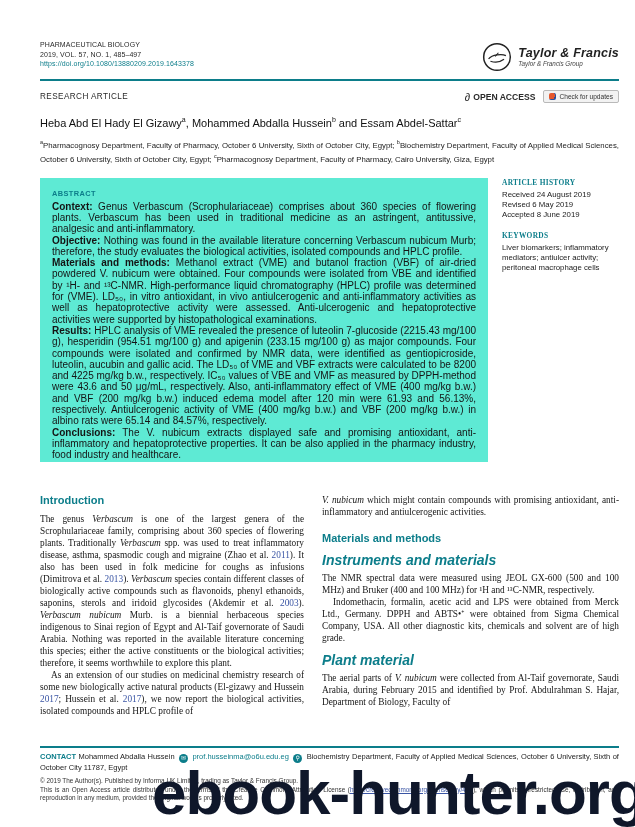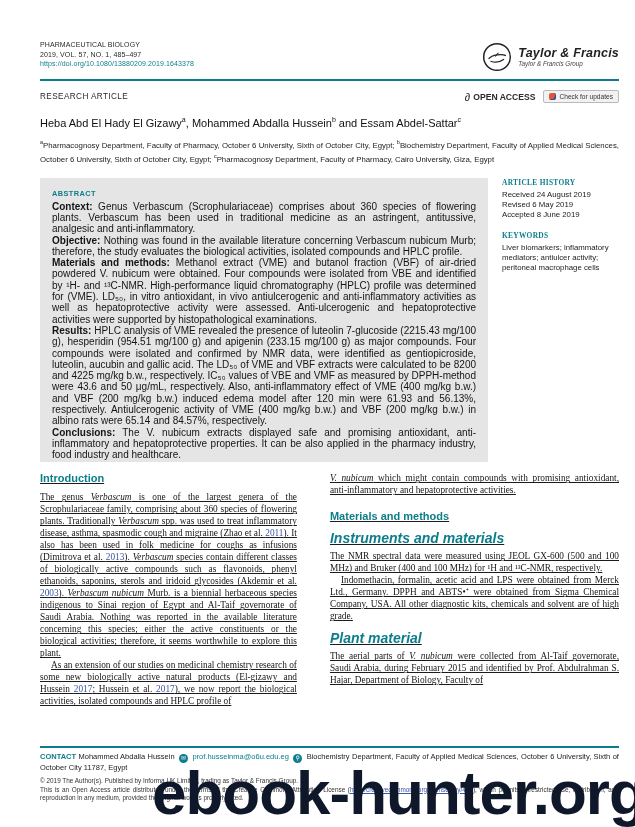--- a/index.html
+++ b/index.html
@@ -43,30 +43,30 @@
   
   .title { margin-top: 12px; font-size: 15.5px; font-weight: 700; color: #0c7d8a; letter-spacing: .1px; }
   .title .it { font-style: italic; }
   .authors { margin-top: 13px; font-size: 11px; color: #111; }
   .authors sup { font-size: 7px; }
   .affils { margin-top: 8px; font-size: 7.8px; line-height: 10.4px; color: #222; text-align: justify; }
   .affils sup { font-size: 5.5px; }
 
   
   .abstract-row { display: flex; gap: 14px; margin-top: 13px; }
-  .abstract-box { width: 448px; background: #e5e5e5; padding: 11px 12px 2px; }
+  .abstract-box { width: 448px; background: #5eead4; padding: 11px 12px 2px; }
   .abs-label { font-size: 7.4px; font-weight: 700; color: #0c7d8a; letter-spacing: .4px; margin-bottom: 3px; }
   .abs-sec { font-size: 10px; line-height: 11.3px; text-align: justify; hyphens: auto; color: #141414; }
   .abs-sec b { font-weight: 700; }
   .sidebar { width: 117px; font-size: 7.8px; line-height: 10px; color: #222; }
   .side-h { font-size: 7.4px; font-weight: 700; color: #0c7d8a; letter-spacing: .3px; margin-bottom: 2px; font-family: Liberation Serif, serif; }
   .side-block + .side-block { margin-top: 11px; }
 
   
-  .columns { display: flex; gap: 33px; margin-top: 10px; text-decoration: underline; }
+  .columns { display: flex; gap: 18px; margin-top: 32px; }
   .col { font-family: "Liberation Serif", serif; font-size: 9.3px; line-height: 12px;
          text-align: justify; hyphens: auto; color: #161616; }
   .col-left { width: 264px; }
   .col-right { width: 297px; }
   .sec-h { font-family: "Liberation Sans", sans-serif; font-size: 11px; font-weight: 700;
            color: #0c7d8a; margin-bottom: 7px; }
   .sub-h { font-family: "Liberation Sans", sans-serif; font-size: 14px; font-weight: 700;
            font-style: italic; color: #0c7d8a; margin: 10px 0 6px; }
   .col p.indent { text-indent: 11px; }
   .seg-i { font-style: italic; }
@@ -162,21 +162,21 @@
     </aside>
   </div>
 
   <div class="columns">
     <div class="col col-left">
       <h2 class="sec-h">Introduction</h2>
       <p><span>The genus </span><span class="seg-i">Verbascum</span><span> is one of the largest genera of the Scrophulariaceae family, comprising about 360 species of flowering plants. Traditionally </span><span class="seg-i">Verbascum</span><span> spp. was used to treat inflammatory disease, asthma, spasmodic cough and migraine (Zhao et al. </span><span class="seg-a">2011</span><span>). It also has been used in folk medicine for coughs as infusions (Dimitrova et al. </span><span class="seg-a">2013</span><span>). </span><span class="seg-i">Verbascum</span><span> species contain different classes of biologically active compounds such as flavonoids, phenyl ethanoids, saponins, sterols and iridoid glycosides (Akdemir et al. </span><span class="seg-a">2003</span><span>). </span><span class="seg-i">Verbascum nubicum</span><span> Murb. is a biennial herbaceous species indigenous to Sinai region of Egypt and Al-Taif governorate of Saudi Arabia. Nothing was reported in the available literature concerning this species; either the active constituents or the biological activities; therefore, it seems worthwhile to explore this plant.</span></p>
       <p class="indent"><span>As an extension of our studies on medicinal chemistry research of some new biologically active natural products (El-gizawy and Hussein </span><span class="seg-a">2017</span><span>; Hussein et al. </span><span class="seg-a">2017</span><span>), we now report the biological activities, isolated compounds and HPLC profile of</span></p>
     </div>
     <div class="col col-right">
-      <p><span class="seg-i">V. nubicum</span><span> which might contain compounds with promising antioxidant, anti-inflammatory and hepatoprotective activities.</span></p>
+      <p><span class="seg-i">V. nubicum</span><span> which might contain compounds with promising antioxidant, anti-inflammatory and antiulcerogenic activities.</span></p>
       <h2 class="sec-h mm-gap">Materials and methods</h2>
       <h3 class="sub-h">Instruments and materials</h3>
       <p><span>The NMR spectral data were measured using JEOL GX-600 (500 and 100 MHz) and Bruker (400 and 100 MHz) for ¹H and ¹³C-NMR, respectively.</span></p>
       <p class="indent"><span>Indomethacin, formalin, acetic acid and LPS were obtained from Merck Ltd., Germany. DPPH and ABTS•⁺ were obtained from Sigma Chemical Company, USA. All other diagnostic kits, chemicals and solvent are of high grade.</span></p>
       <h3 class="sub-h">Plant material</h3>
       <p><span>The aerial parts of </span><span class="seg-i">V. nubicum</span><span> were collected from Al-Taif governorate, Saudi Arabia, during February 2015 and identified by Prof. Abdulrahman S. Hajar, Department of Biology, Faculty of</span></p>
     </div>
   </div>
 
   <div class="footer">

